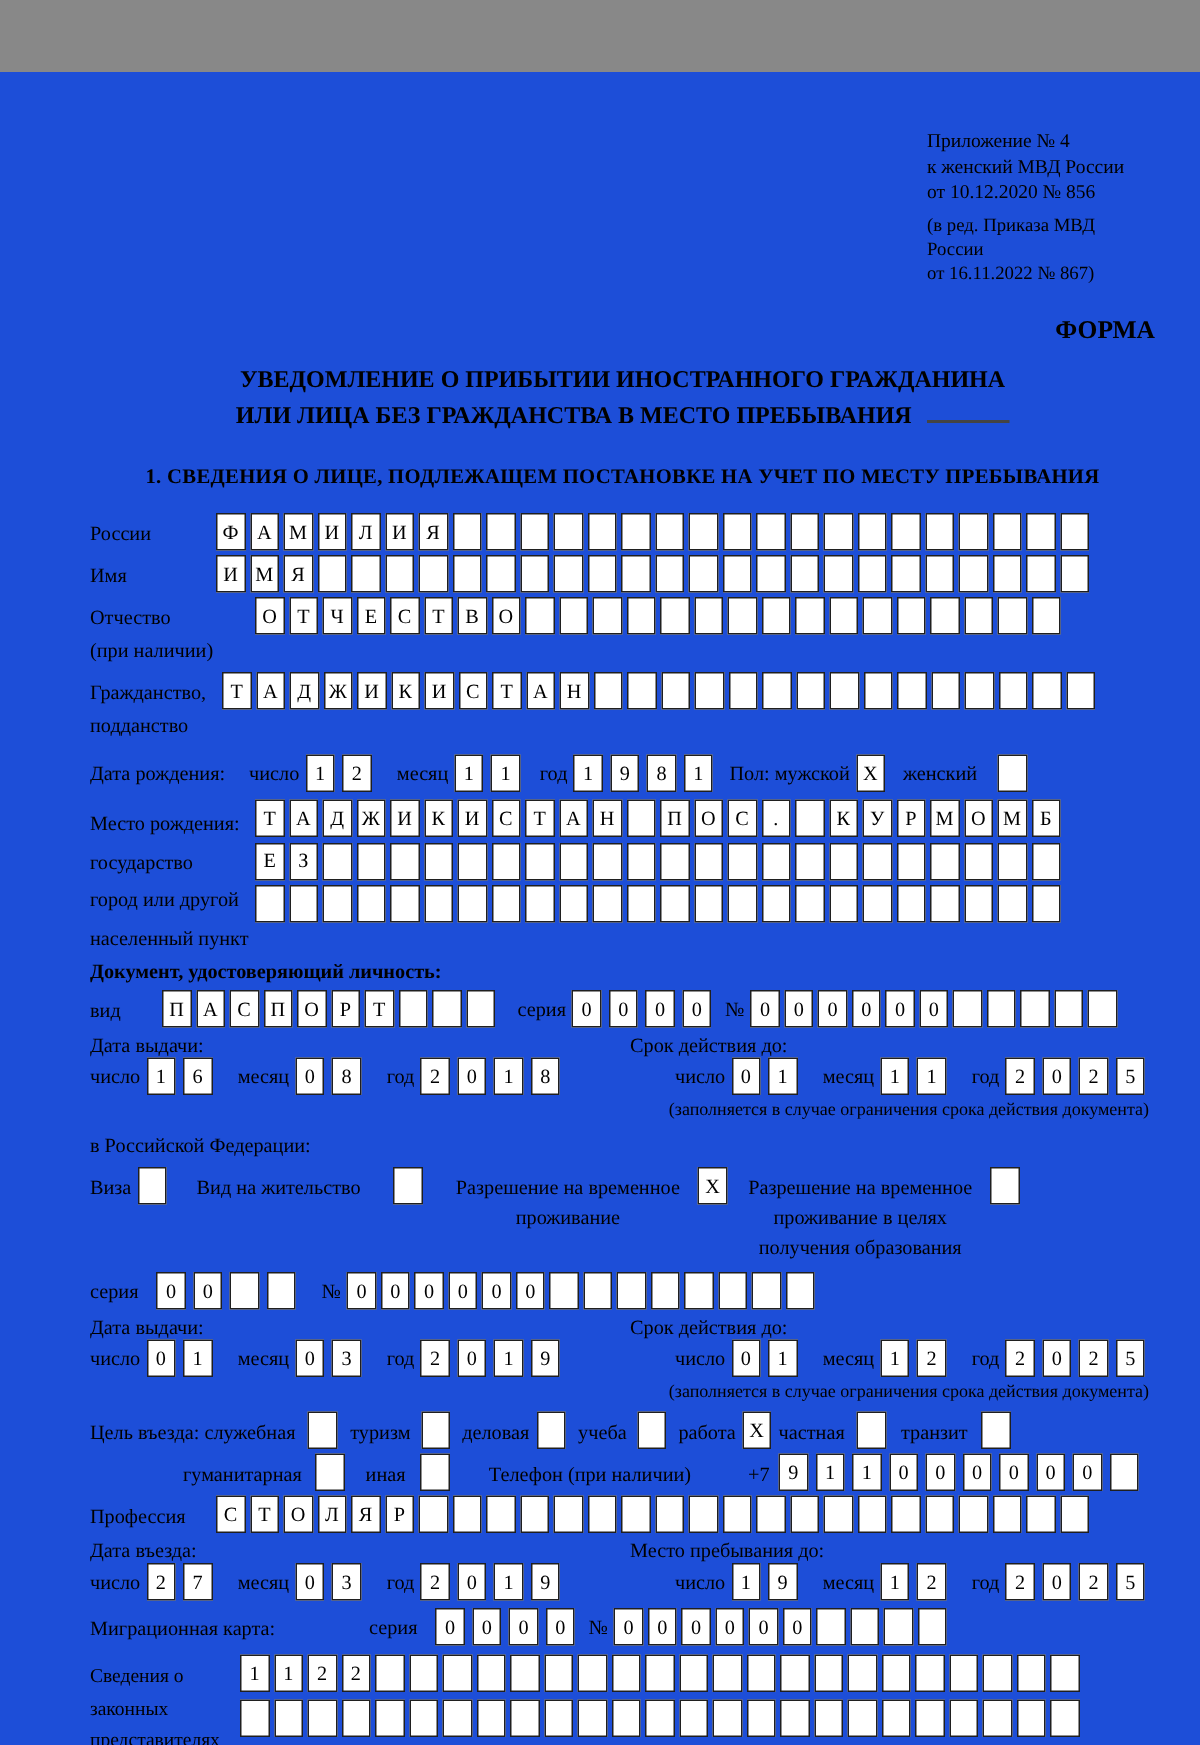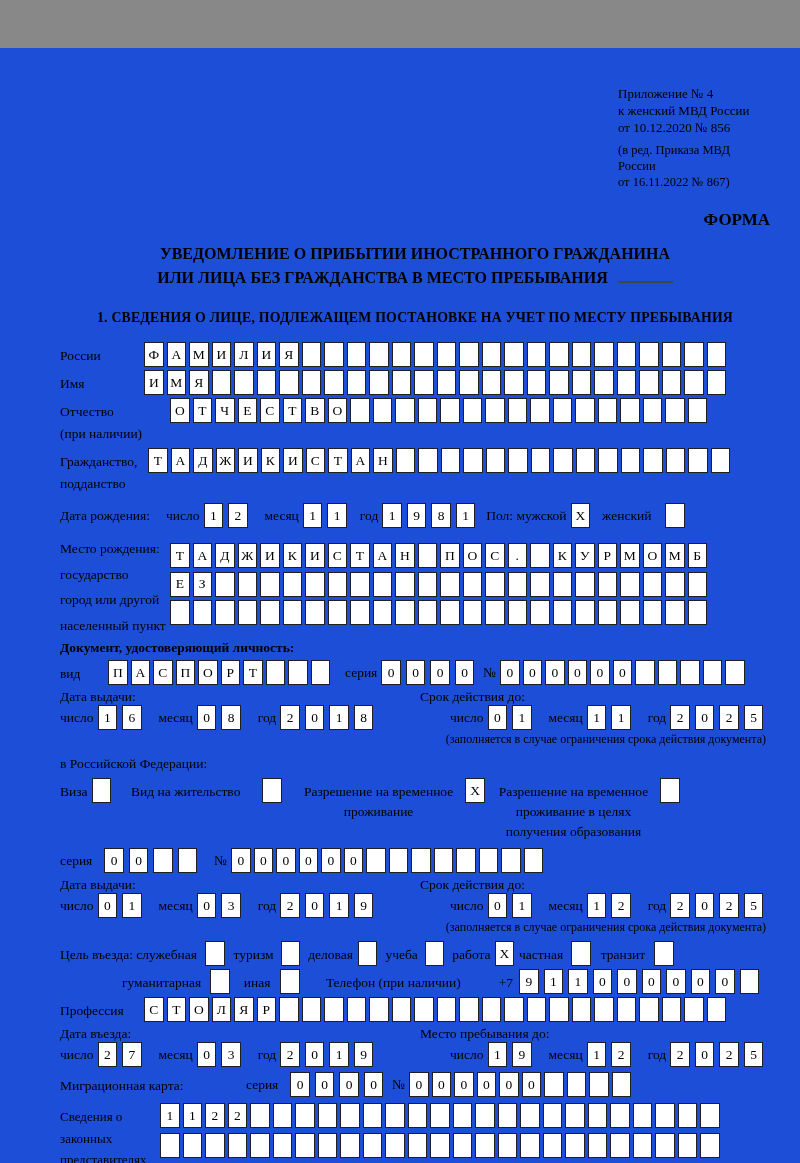--- a/index.html
+++ b/index.html
@@ -225,21 +225,21 @@
     <span class="slbl" style="padding-left:6px;">Пол: мужской</span>
     <span class="cells cbx">
         <span class="cell">X</span>
       </span>
     <span class="slbl">женский</span>
     <span class="cells cbx" style="margin-left:10px;">
         <span class="cell"></span>
       </span>
   </div>
 
-  <div class="row" style="margin-top:5px;align-items:center;">
+  <div class="row" style="margin-top:5px;">
     <span class="lines w110" style="line-height:25.5px;">
       <div>Место рождения:</div>
       <div>государство</div>
       <div>город или другой</div>
       <div>населенный пункт</div>
     </span>
     <span class="bp-rows">
       <span class="cells row0">
           <span class="cell">Т</span>
           <span class="cell">А</span>

